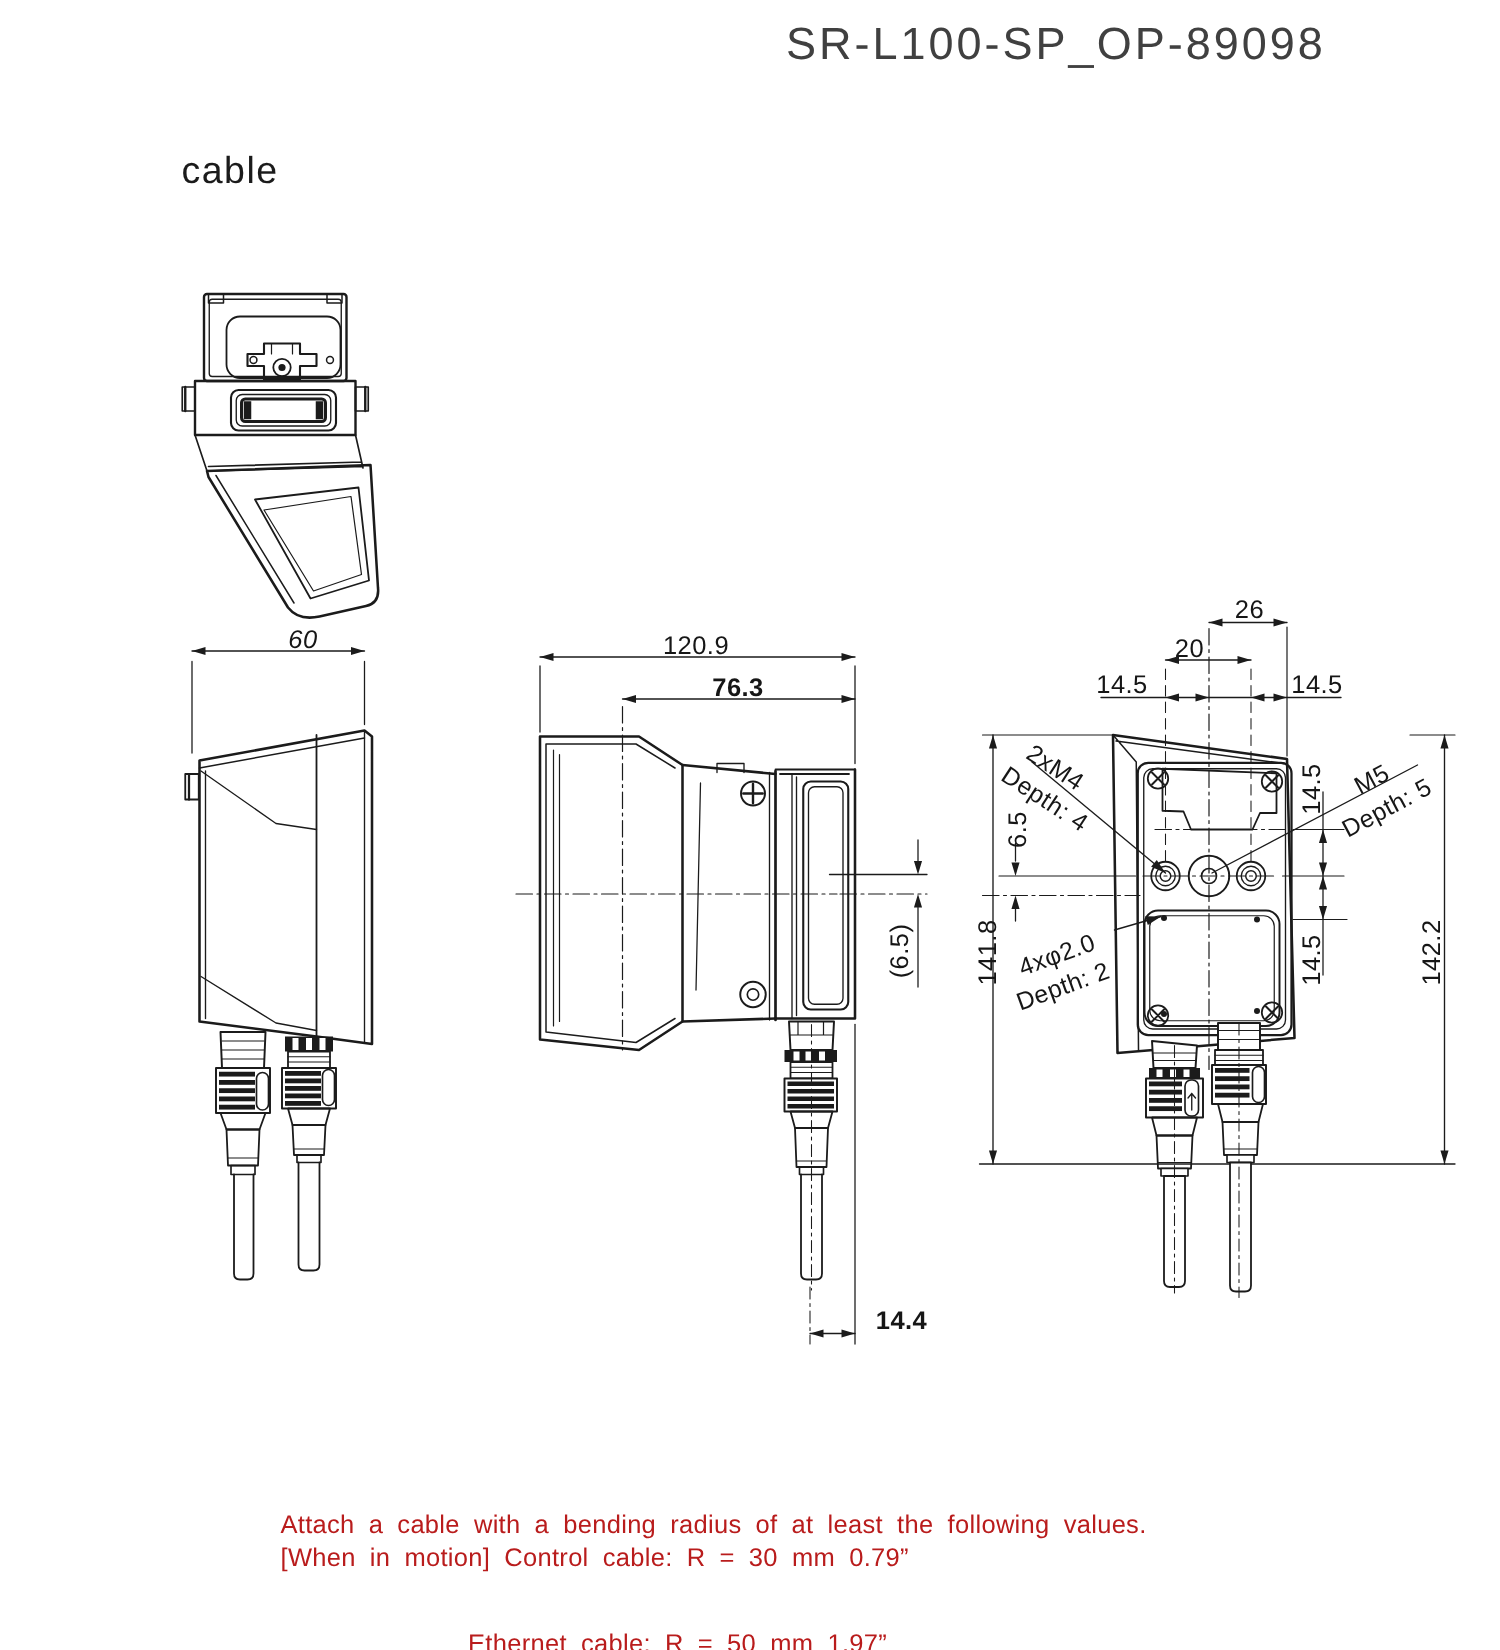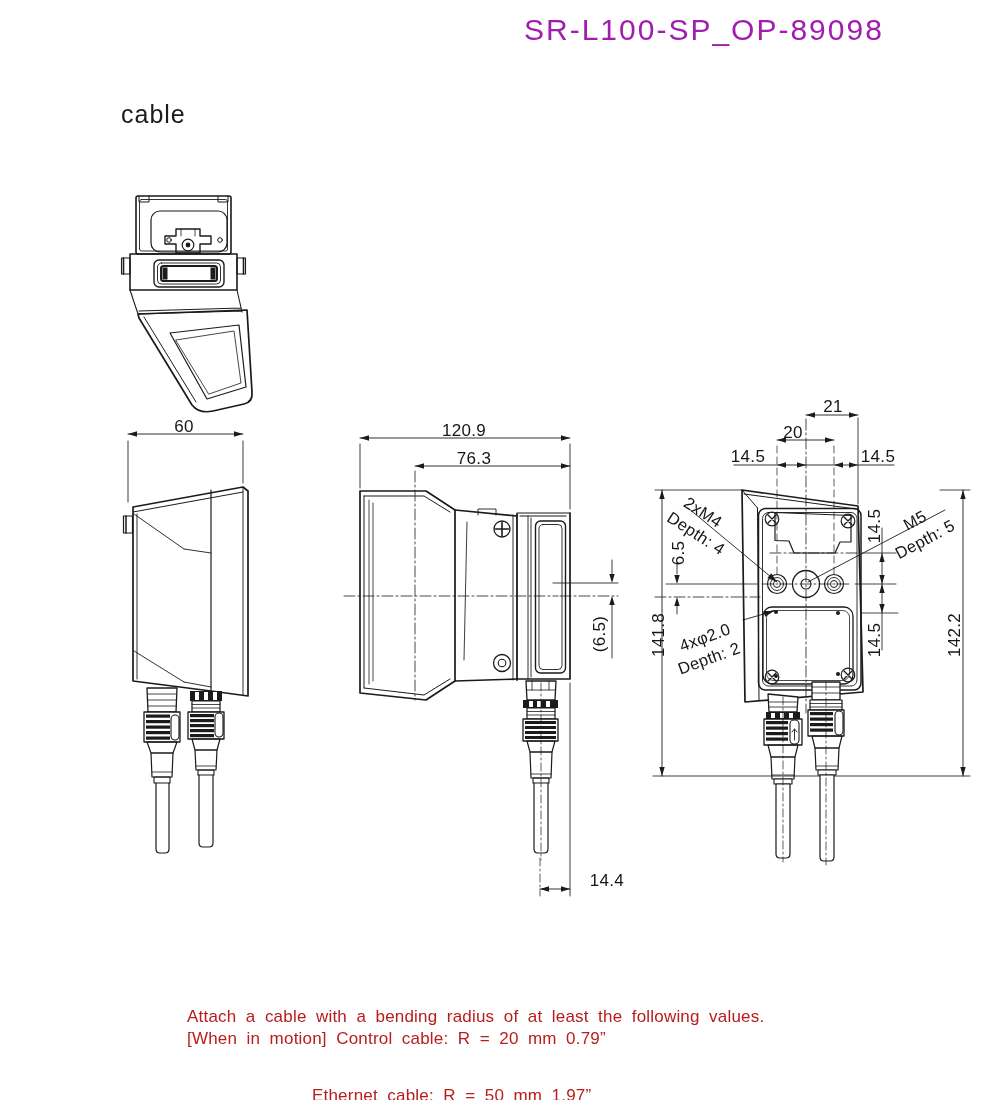--- a/index.html
+++ b/index.html
@@ -1,20 +1,20 @@
 <!DOCTYPE html>
 <html><head>
 <meta charset="utf-8">
 <style>
   html,body{margin:0;padding:0;background:#fff;}
   #stage{position:relative;width:1000px;height:1100px;background:#ffffff;
          font-family:"Liberation Sans",sans-serif;color:#1b1b1b;overflow:hidden;}
   svg#lines{position:absolute;left:0;top:0;}
   .t{position:absolute;white-space:nowrap;}
-  #title{left:524px;top:13px;font-size:30px;letter-spacing:2px;color:#a21caf;}
+  #title{left:524px;top:13px;font-size:30px;letter-spacing:2px;color:#404040;}
   #cable{left:121px;top:100px;font-size:25px;letter-spacing:1px;}
   .dim{position:absolute;font-size:17px;text-align:center;white-space:nowrap;letter-spacing:.3px;color:#161616;}
   .rot{transform:rotate(-90deg);transform-origin:center;}
   .ang{font-size:16.5px;}
   .notes{position:absolute;left:187px;top:1006px;font-size:17px;line-height:21.5px;
          word-spacing:4.5px;letter-spacing:.2px;color:#b91c1c;}
   .notes div{white-space:nowrap;}
   .notes .l4{padding-left:125px;margin-top:36px;}
 </style>
 </head>
@@ -270,41 +270,41 @@
     <path d="M816,766 H838" stroke-width="0.8"></path>
     <path d="M818,770 H836 V775 H818 Z" stroke-width="1.1" fill="#fff"></path>
     <path d="M820,775 V857 Q820,861 824,861 H830 Q834,861 834,857 V775 Z" stroke-width="1.2" fill="#fff"></path>
     <path d="M826,682 V865" stroke-width="0.7" stroke-dasharray="8 3 2 3"></path>
   </g>
 </svg>
 
 <div class="t" id="title">SR-L100-SP_OP-89098</div>
 <div class="t" id="cable">cable</div>
 
-<div class="dim" style="left:159px;top:417px;width:50px;">60</div>
+<div class="dim" style="left:177px;top:417px;width:50px;font-style:italic;">60</div>
 <div class="dim" style="left:434px;top:421px;width:60px;">120.9</div>
-<div class="dim" style="left:444px;top:449px;width:60px;">76.3</div>
+<div class="dim" style="left:462px;top:449px;width:60px;font-weight:bold;">76.3</div>
 <div class="dim rot" style="left:577px;top:624px;width:46px;">(6.5)</div>
-<div class="dim" style="left:578px;top:871px;width:46px;text-align:right;">14.4</div>
-<div class="dim" style="left:813px;top:397px;width:40px;">21</div>
+<div class="dim" style="left:578px;top:871px;width:46px;text-align:center;font-weight:bold;">14.4</div>
+<div class="dim" style="left:813px;top:397px;width:40px;">26</div>
 <div class="dim" style="left:773px;top:423px;width:40px;">20</div>
 <div class="dim" style="left:727px;top:447px;width:42px;">14.5</div>
 <div class="dim" style="left:857px;top:447px;width:42px;">14.5</div>
 <div class="dim rot" style="left:635px;top:625px;width:48px;">141.8</div>
 <div class="dim rot" style="left:931px;top:625px;width:48px;">142.2</div>
 <div class="dim rot" style="left:661px;top:543px;width:36px;">6.5</div>
 <div class="dim rot" style="left:853px;top:516px;width:44px;">14.5</div>
 <div class="dim rot" style="left:853px;top:630px;width:44px;">14.5</div>
 
 <div class="dim ang" style="left:673px;top:503px;width:60px;transform:rotate(33deg);">2xM4</div>
 <div class="dim ang" style="left:659px;top:524px;width:74px;transform:rotate(33deg);">Depth: 4</div>
 <div class="dim ang" style="left:890px;top:511px;width:50px;transform:rotate(-28deg);">M5</div>
 <div class="dim ang" style="left:888px;top:530px;width:74px;transform:rotate(-28deg);">Depth: 5</div>
 <div class="dim ang" style="left:669px;top:628px;width:72px;transform:rotate(-20deg);">4xφ2.0</div>
 <div class="dim ang" style="left:672px;top:649px;width:74px;transform:rotate(-20deg);">Depth: 2</div>
 
 <div class="notes">
   <div>Attach a cable with a bending radius of at least the following values.</div>
-  <div>[When in motion] Control cable: R = 20 mm 0.79”</div>
+  <div>[When in motion] Control cable: R = 30 mm 0.79”</div>
   <div class="l4">Ethernet cable: R = 50 mm 1.97”</div>
 </div>
 
 </div>
 
 </body></html>

